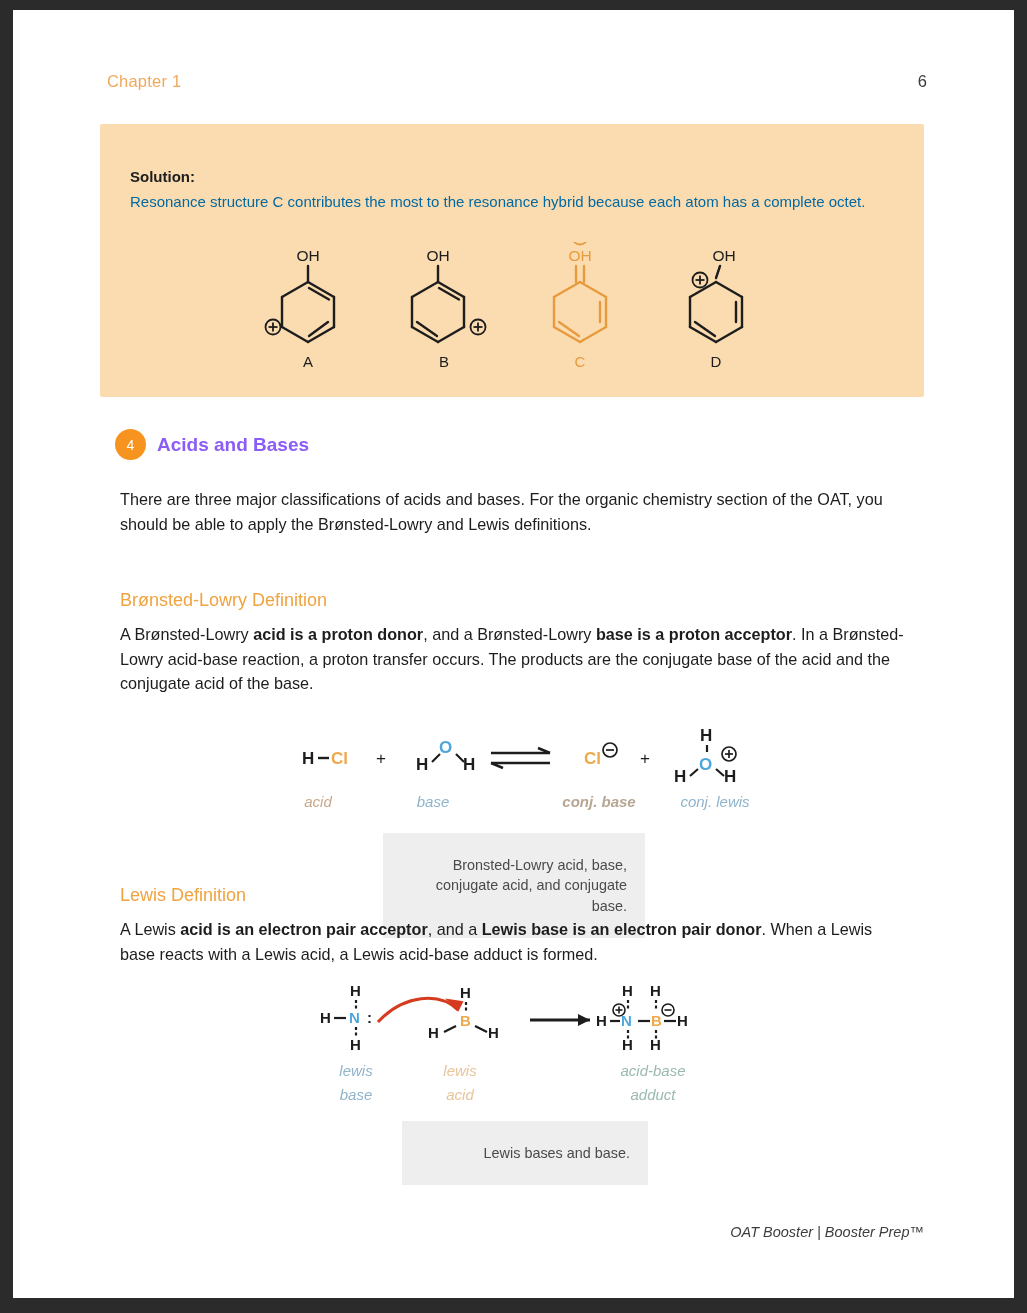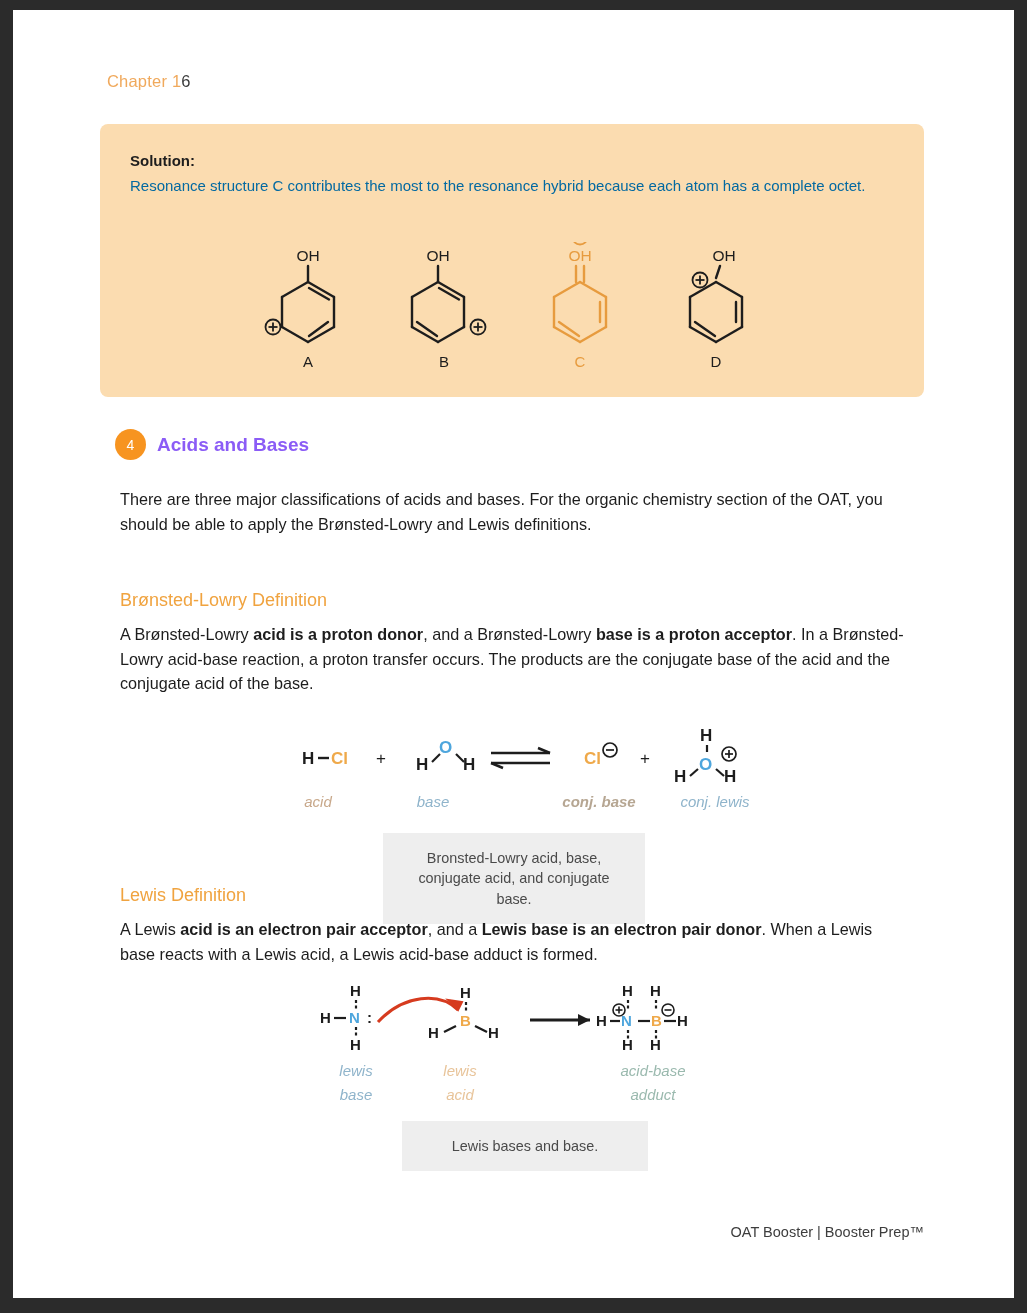--- a/index.html
+++ b/index.html
@@ -24,44 +24,44 @@
     background: #ffffff;
   }
 
   
   .page-header {
     position: absolute;
     left: 94px;
     top: 62px;
     width: 820px;
     display: flex;
-    justify-content: flex-start;
+    justify-content: space-between;
     align-items: baseline;
   }
   .chapter-label {
     color: #f0a95c;
     font-size: 16.5px;
     letter-spacing: .2px;
   }
   .page-number {
     color: #3b3b3b;
     font-size: 16.5px;
   }
 
   
   .solution-box {
     position: absolute;
     left: 87px;
     top: 114px;
     width: 824px;
     height: 273px;
     background: #fbdcb0;
-    border-radius: 8px;
+    border-radius: 2px;
     box-sizing: border-box;
-    padding: 28px 30px 0 30px;
+    padding: 44px 30px 0 30px;
   }
   .solution-title {
     font-size: 15px;
     font-weight: bold;
     color: #1d1d1d;
     margin-bottom: 6px;
   }
   .solution-body {
     font-size: 15px;
     line-height: 1.53;
@@ -136,22 +136,22 @@
     text-align: center;
   }
 
   
   .caption {
     position: absolute;
     background: #eeeeee;
     color: #4a4a4a;
     font-size: 14.4px;
     line-height: 1.42;
-    text-align: center;
-    padding: 15px 18px;
+    text-align: right;
+    padding: 22px 18px;
     box-sizing: border-box;
   }
 
   
   .scheme { position: absolute; }
   .rxn-labels { position: absolute; }
   .rxn-label {
     position: absolute;
     font-style: italic;
     font-size: 15px;
@@ -159,20 +159,21 @@
     white-space: nowrap;
   }
 
   
   .footer {
     position: absolute;
     right: 90px;
     top: 1214px;
     font-size: 14.5px;
     color: #3d3d3d;
+    font-style: italic;
   }
 </style>
 </head>
 <body>
 
 <div id="screen">
 <div id="page">
 
   <div class="page-header">
     <span class="chapter-label">Chapter 1</span>

